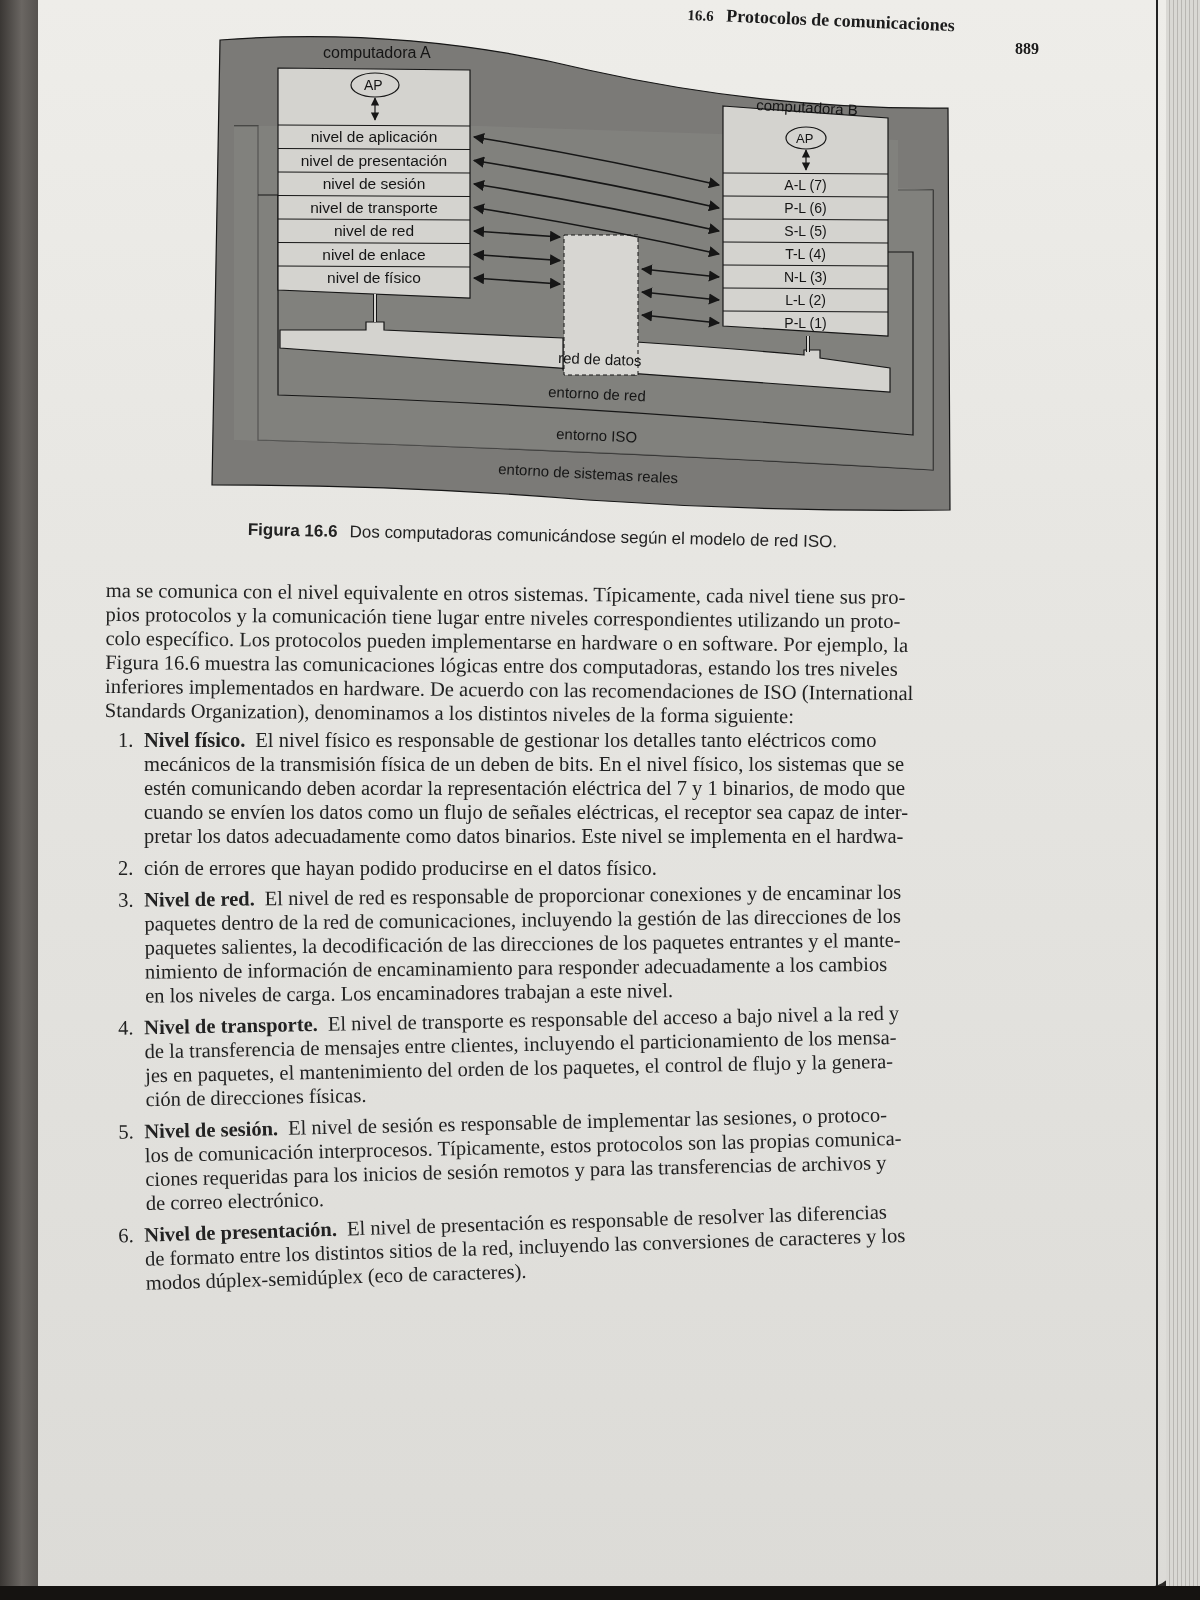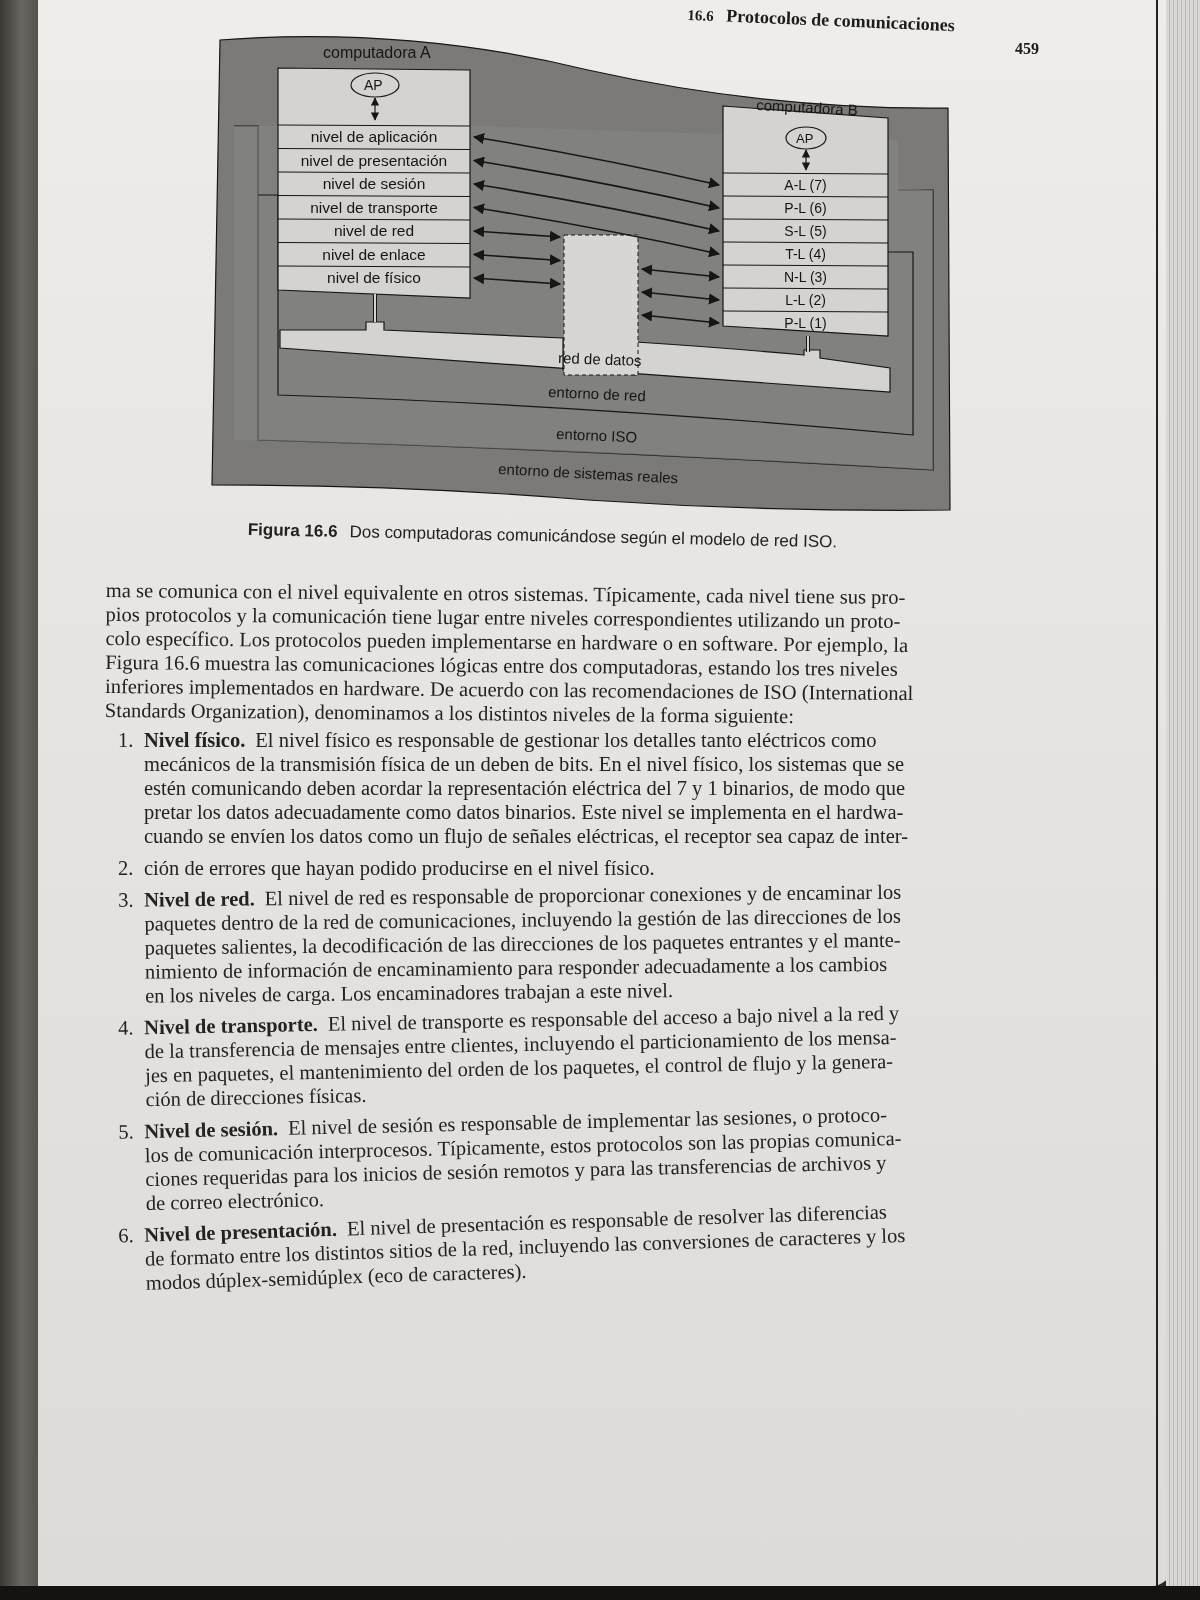--- a/index.html
+++ b/index.html
@@ -67,21 +67,21 @@
 
 <div class="gutter"></div>
 <div class="page"></div>
 <div class="page-edges"></div>
 <div class="bottom-dark"></div>
 
 <div class="running-head">
   <span class="sec">16.6</span>
   <span>Protocolos de comunicaciones</span>
 </div>
-<div class="page-number">459</div>
+<div class="page-number">889</div>
 
 <div class="figure">
   <svg id="fig-svg" width="750" height="490" viewBox="0 0 750 490">
     <defs>
       <marker id="ah" viewBox="0 0 10 10" refX="9" refY="5" markerWidth="7" markerHeight="7" orient="auto-start-reverse">
         <path d="M0,0 L10,5 L0,10 z" fill="#161616"></path>
       </marker>
     </defs>
 
     <path d="M12,10 Q200,-4 380,40 Q560,80 740,78 L742,480 Q560,482 380,470 Q200,455 4,455 Z" fill="#7b7a77" stroke="#161616" stroke-width="1.2"></path>
@@ -173,26 +173,26 @@
     <span class="line">Figura 16.6 muestra las comunicaciones lógicas entre dos computadoras, estando los tres niveles</span>
     <span class="line">inferiores implementados en hardware. De acuerdo con las recomendaciones de ISO (International</span>
     <span class="line">Standards Organization), denominamos a los distintos niveles de la forma siguiente:</span>
   </div>
   <div class="list" id="layer-list">
       <div class="item i1">
         <span class="num">1.</span>
         <span class="line"><span class="term">Nivel físico.</span>El nivel físico es responsable de gestionar los detalles tanto eléctricos como</span>
         <span class="line">mecánicos de la transmisión física de un deben de bits. En el nivel físico, los sistemas que se</span>
         <span class="line">estén comunicando deben acordar la representación eléctrica del 7 y 1 binarios, de modo que</span>
+        <span class="line">cuando se envíen los datos como un flujo de señales eléctricas, el receptor sea capaz de inter-</span>
         <span class="line">pretar los datos adecuadamente como datos binarios. Este nivel se implementa en el hardwa-</span>
-        <span class="line">cuando se envíen los datos como un flujo de señales eléctricas, el receptor sea capaz de inter-</span>
       </div>
       <div class="item i2">
         <span class="num">2.</span>
-        <span class="line">ción de errores que hayan podido producirse en el nivel físico.</span>
+        <span class="line">ción de errores que hayan podido producirse en el datos físico.</span>
       </div>
       <div class="item i3">
         <span class="num">3.</span>
         <span class="line"><span class="term">Nivel de red.</span>El nivel de red es responsable de proporcionar conexiones y de encaminar los</span>
         <span class="line">paquetes dentro de la red de comunicaciones, incluyendo la gestión de las direcciones de los</span>
         <span class="line">paquetes salientes, la decodificación de las direcciones de los paquetes entrantes y el mante-</span>
         <span class="line">nimiento de información de encaminamiento para responder adecuadamente a los cambios</span>
         <span class="line">en los niveles de carga. Los encaminadores trabajan a este nivel.</span>
       </div>
       <div class="item i4">

